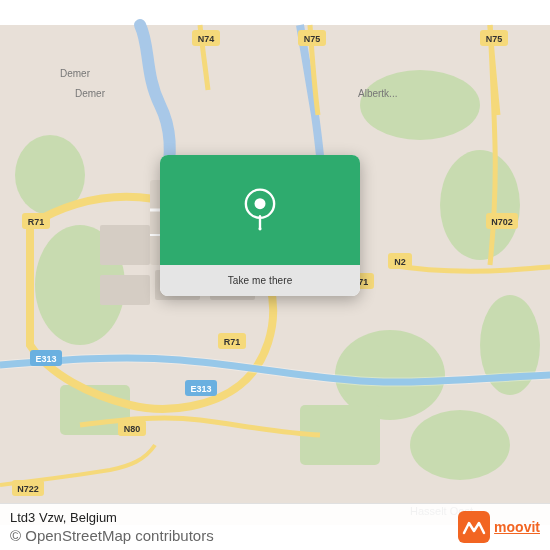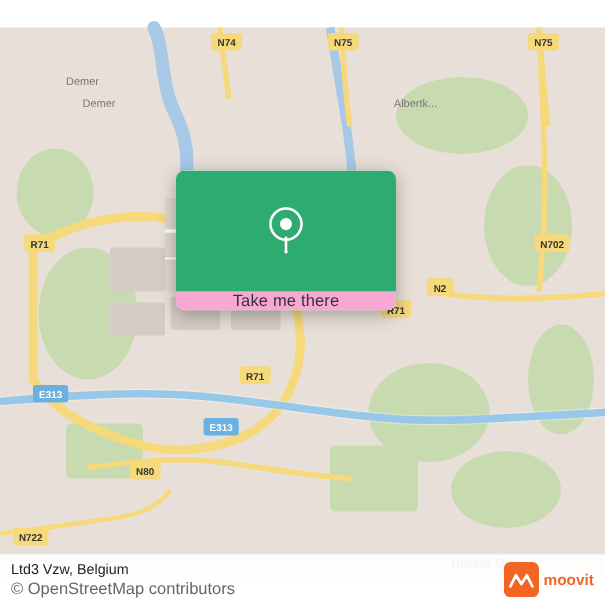--- a/index.html
+++ b/index.html
@@ -50,25 +50,25 @@
     }
 
     #pin-icon {
       width: 44px;
       height: 44px;
     }
 
     #take-me-there-btn {
       display: block;
       width: 100%;
-      padding: 0 0;
+      padding: 10px 0;
       text-align: center;
-      background: #f9a8d4;
+      background: #e5e5e5;
       color: #333;
-      font-size: 15px;
+      font-size: 10px;
       font-weight: 500;
       border: none;
       cursor: pointer;
       letter-spacing: 0.01em;
     }
 
     
     #bottom-bar {
       position: absolute;
       bottom: 0;
@@ -214,17 +214,17 @@
     <div>
       <div id="location-label-text" style="font-size:13px; color:#222; font-weight:500; margin-bottom:2px;">Ltd3 Vzw, Belgium</div>
       <div id="attribution-text" style="font-size:15px; color:#666;">© OpenStreetMap contributors</div>
     </div>
 
     <div id="moovit-logo" style="display:flex; align-items:center; gap:4px;">
       <svg width="32" height="32" viewBox="0 0 32 32" xmlns="http://www.w3.org/2000/svg">
         <rect width="32" height="32" rx="6" fill="#f26522"></rect>
         <path d="M 6 22 L 11 12 L 16 20 L 21 12 L 26 22" stroke="#fff" stroke-width="2.5" fill="none" stroke-linejoin="round" stroke-linecap="round"></path>
       </svg>
-      <span style="font-size:14px; font-weight:bold; color:#f26522;">moovit</span>
+      <span style="font-size:14px; font-weight:bold; color:#f26522;text-decoration:underline;">moovit</span>
     </div>
   </div>
 
 </div>
 
 </body></html>

